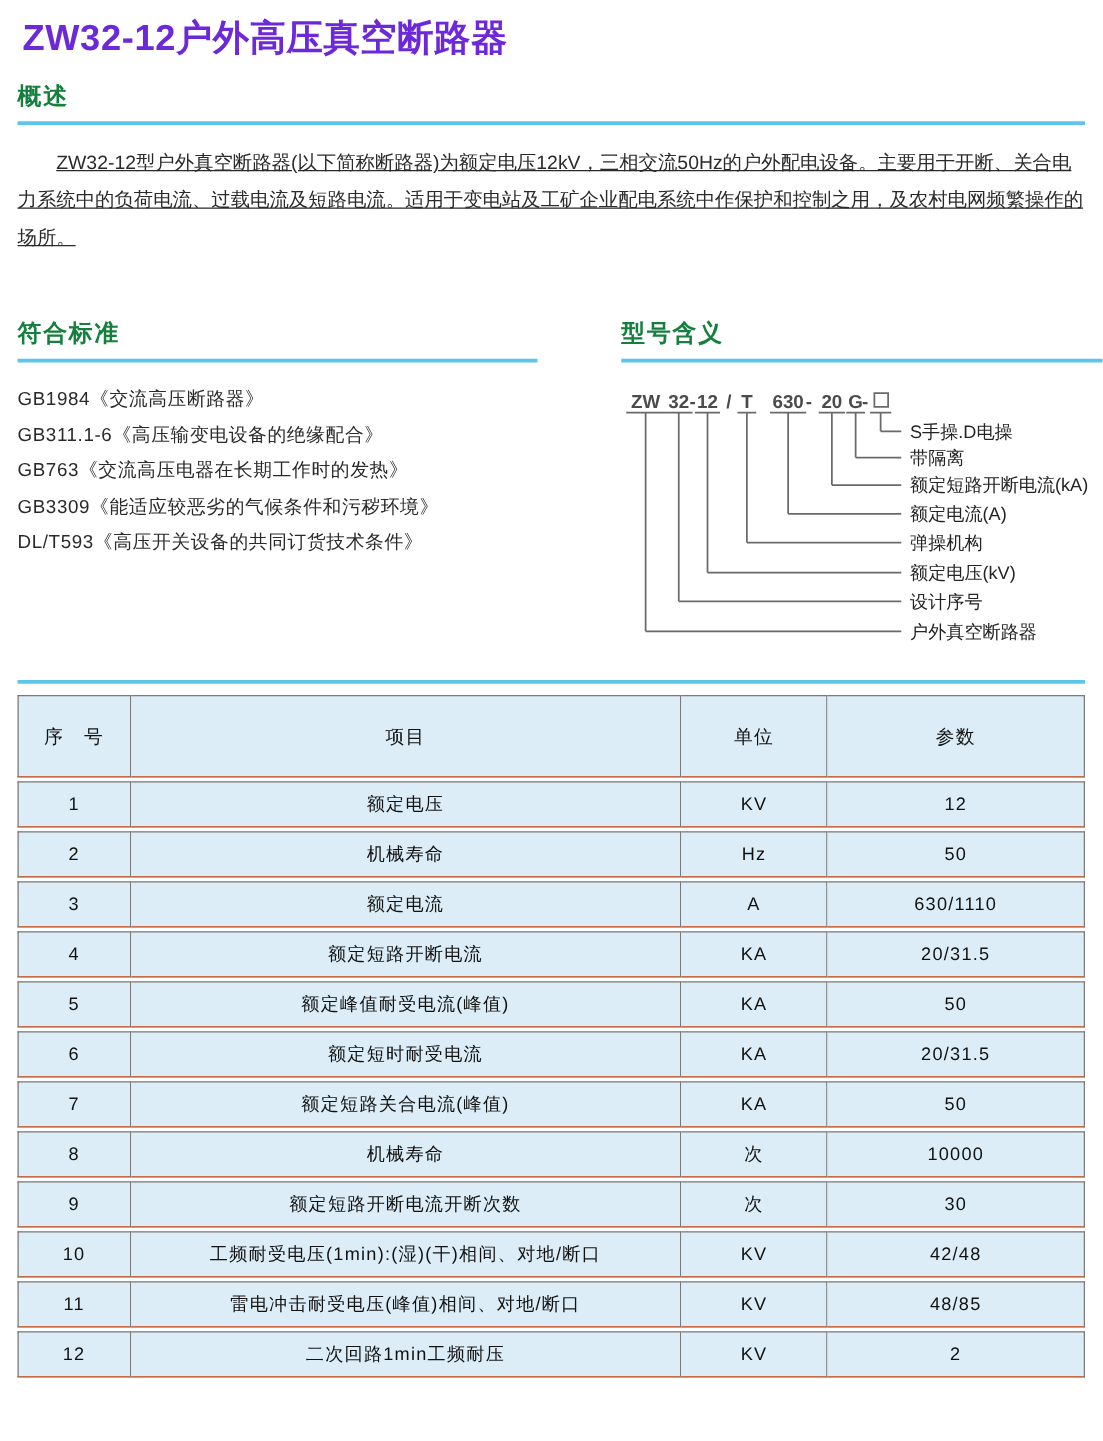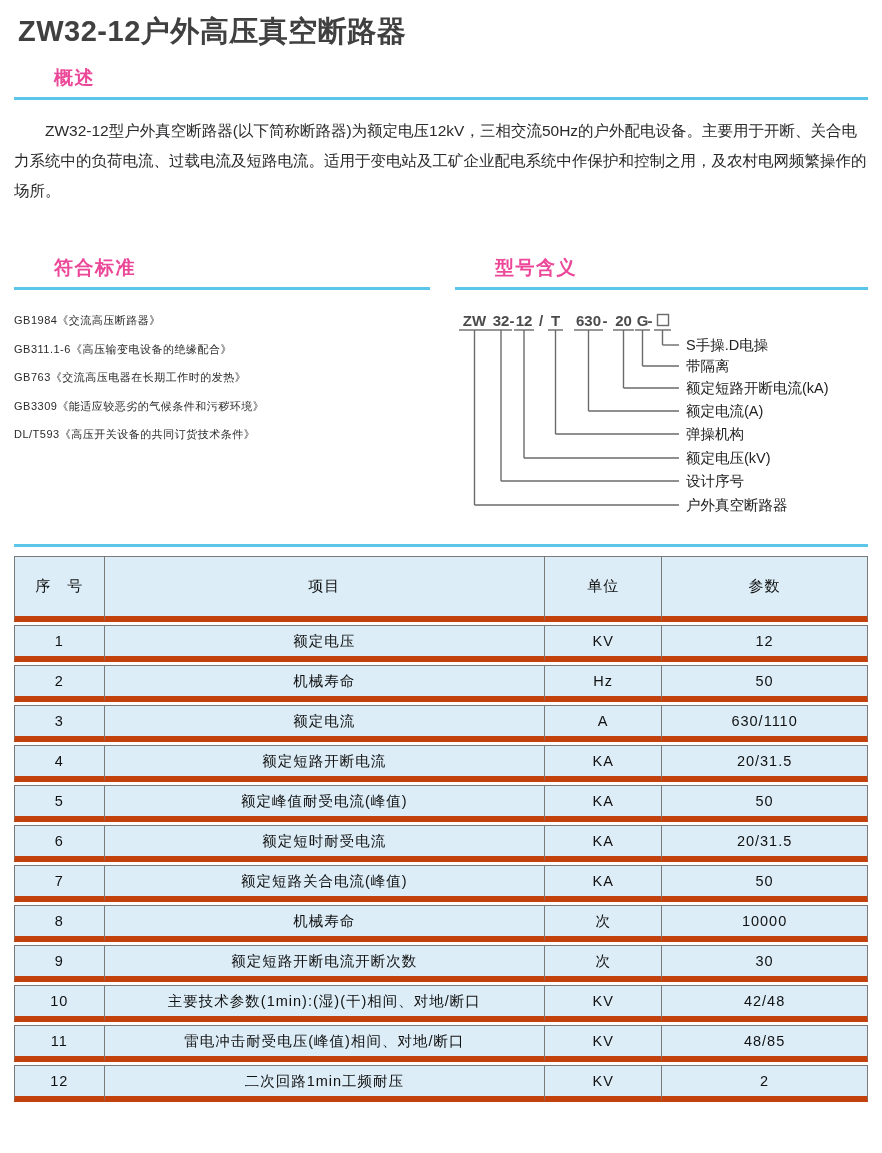--- a/index.html
+++ b/index.html
@@ -5,54 +5,54 @@
   * { margin:0; padding:0; box-sizing:border-box; }
   html,body { background:#ffffff; }
   body {
     width:882px; height:1153px; overflow:hidden;
     font-family:"Liberation Sans","DejaVu Sans",sans-serif;
     color:#231f20;
   }
   .page { padding:14px 14px 20px 14px; }
 
   .doc-title {
-    font-size:29px; font-weight:bold; color:#404040;
+    font-size:29px; font-weight:bold; color:#6d28d9;
     letter-spacing:0.5px; margin-left:4px; line-height:34px;
   }
 
   .sec-head {
-    font-size:19px; font-weight:bold; color:#ec4899;
-    letter-spacing:1.5px; line-height:24px;margin-left:40px;
+    font-size:19px; font-weight:bold; color:#15803d;
+    letter-spacing:1.5px; line-height:24px;
   }
   .accent { height:3px; background:#5bc6e8; margin-top:7px; }
 
   .overview { margin-top:18px; }
-  .paras { margin-top:16px; font-size:15.5px; line-height:30px; color:#2a2a2c; }
+  .paras { margin-top:16px; font-size:15.5px; line-height:30px; color:#2a2a2c;text-decoration:underline; }
   .paras p { text-indent:2em; }
 
-  .twocol { display:flex; margin-top:50px; }
+  .twocol { display:flex; margin-top:50px;gap:42px; }
   .col-left  { width:416px; flex:0 0 416px; }
   .col-right { flex:1; margin-left:25px; }
 
   .std-list { margin-top:16px; }
-  .std-item { font-size:11px; line-height:28.6px; letter-spacing:0.5px; color:#2a2a2c; }
+  .std-item { font-size:15px; line-height:28.6px; letter-spacing:0.5px; color:#2a2a2c; }
 
   .model-svg { margin-top:13px; display:block; }
   .model-svg text.code-txt { font-size:15px; font-weight:bold; fill:#4b4b4d; }
   .model-svg text.lbl { font-size:14.5px; fill:#232325; }
   .model-svg line { stroke:#6a6a6a; stroke-width:1.4; }
   .model-svg rect.code-box { fill:none; stroke:#6a6a6a; stroke-width:1.4; }
 
   .params { margin-top:26px; }
   .param-table {
     width:100%; border-collapse:separate; border-spacing:0 3px;
     table-layout:fixed; margin-top:6px;
   }
   .param-table th, .param-table td {
-    border-top:1px solid #7a7a7a; border-bottom:6px solid #c2410c;
+    border-top:1px solid #7a7a7a; border-bottom:1px solid #c2410c;
     border-right:1px solid #7a7a7a;
     background:#dcedf7; text-align:center; vertical-align:middle;
     color:#111; overflow:hidden;
   }
   .param-table th:first-child, .param-table td:first-child { border-left:1px solid #7a7a7a; }
   .param-table th { height:66px; font-size:15px; font-weight:normal; letter-spacing:1px; }
   .param-table td { height:37px; font-size:14.5px; letter-spacing:1px; }
 </style>
 </head>
 <body>
@@ -201,21 +201,21 @@
             <td>10000</td>
           </tr>
           <tr>
             <td>9</td>
             <td>额定短路开断电流开断次数</td>
             <td>次</td>
             <td>30</td>
           </tr>
           <tr>
             <td>10</td>
-            <td>主要技术参数(1min):(湿)(干)相间、对地/断口</td>
+            <td>工频耐受电压(1min):(湿)(干)相间、对地/断口</td>
             <td>KV</td>
             <td>42/48</td>
           </tr>
           <tr>
             <td>11</td>
             <td>雷电冲击耐受电压(峰值)相间、对地/断口</td>
             <td>KV</td>
             <td>48/85</td>
           </tr>
           <tr>

